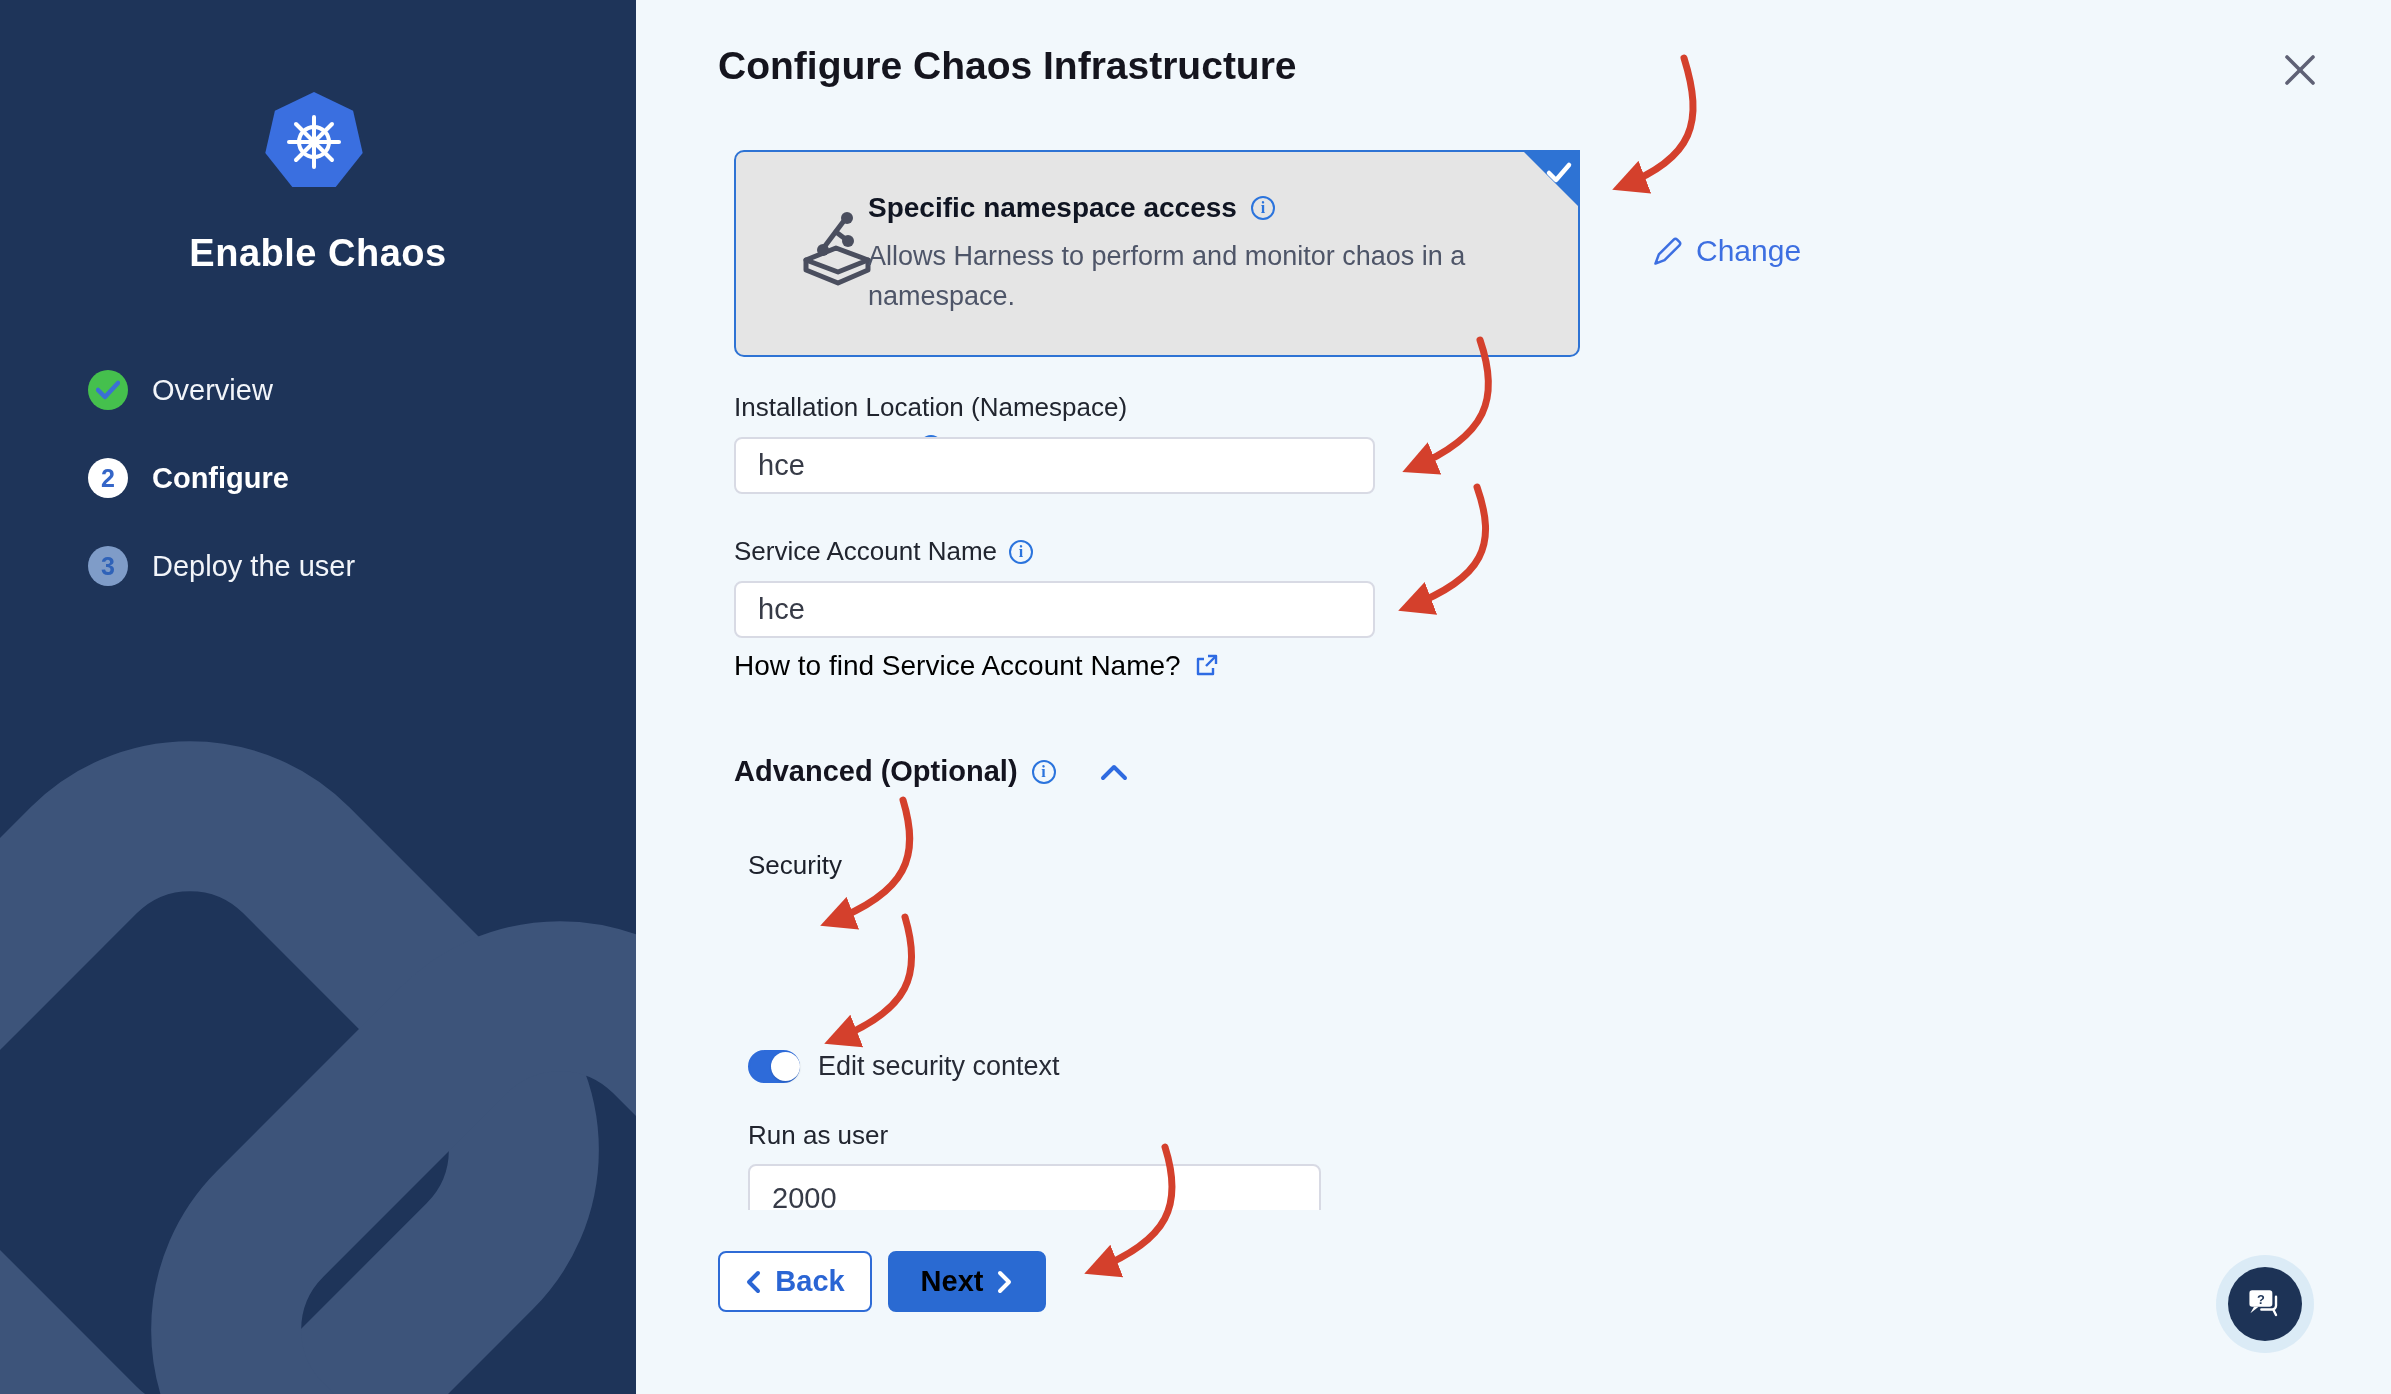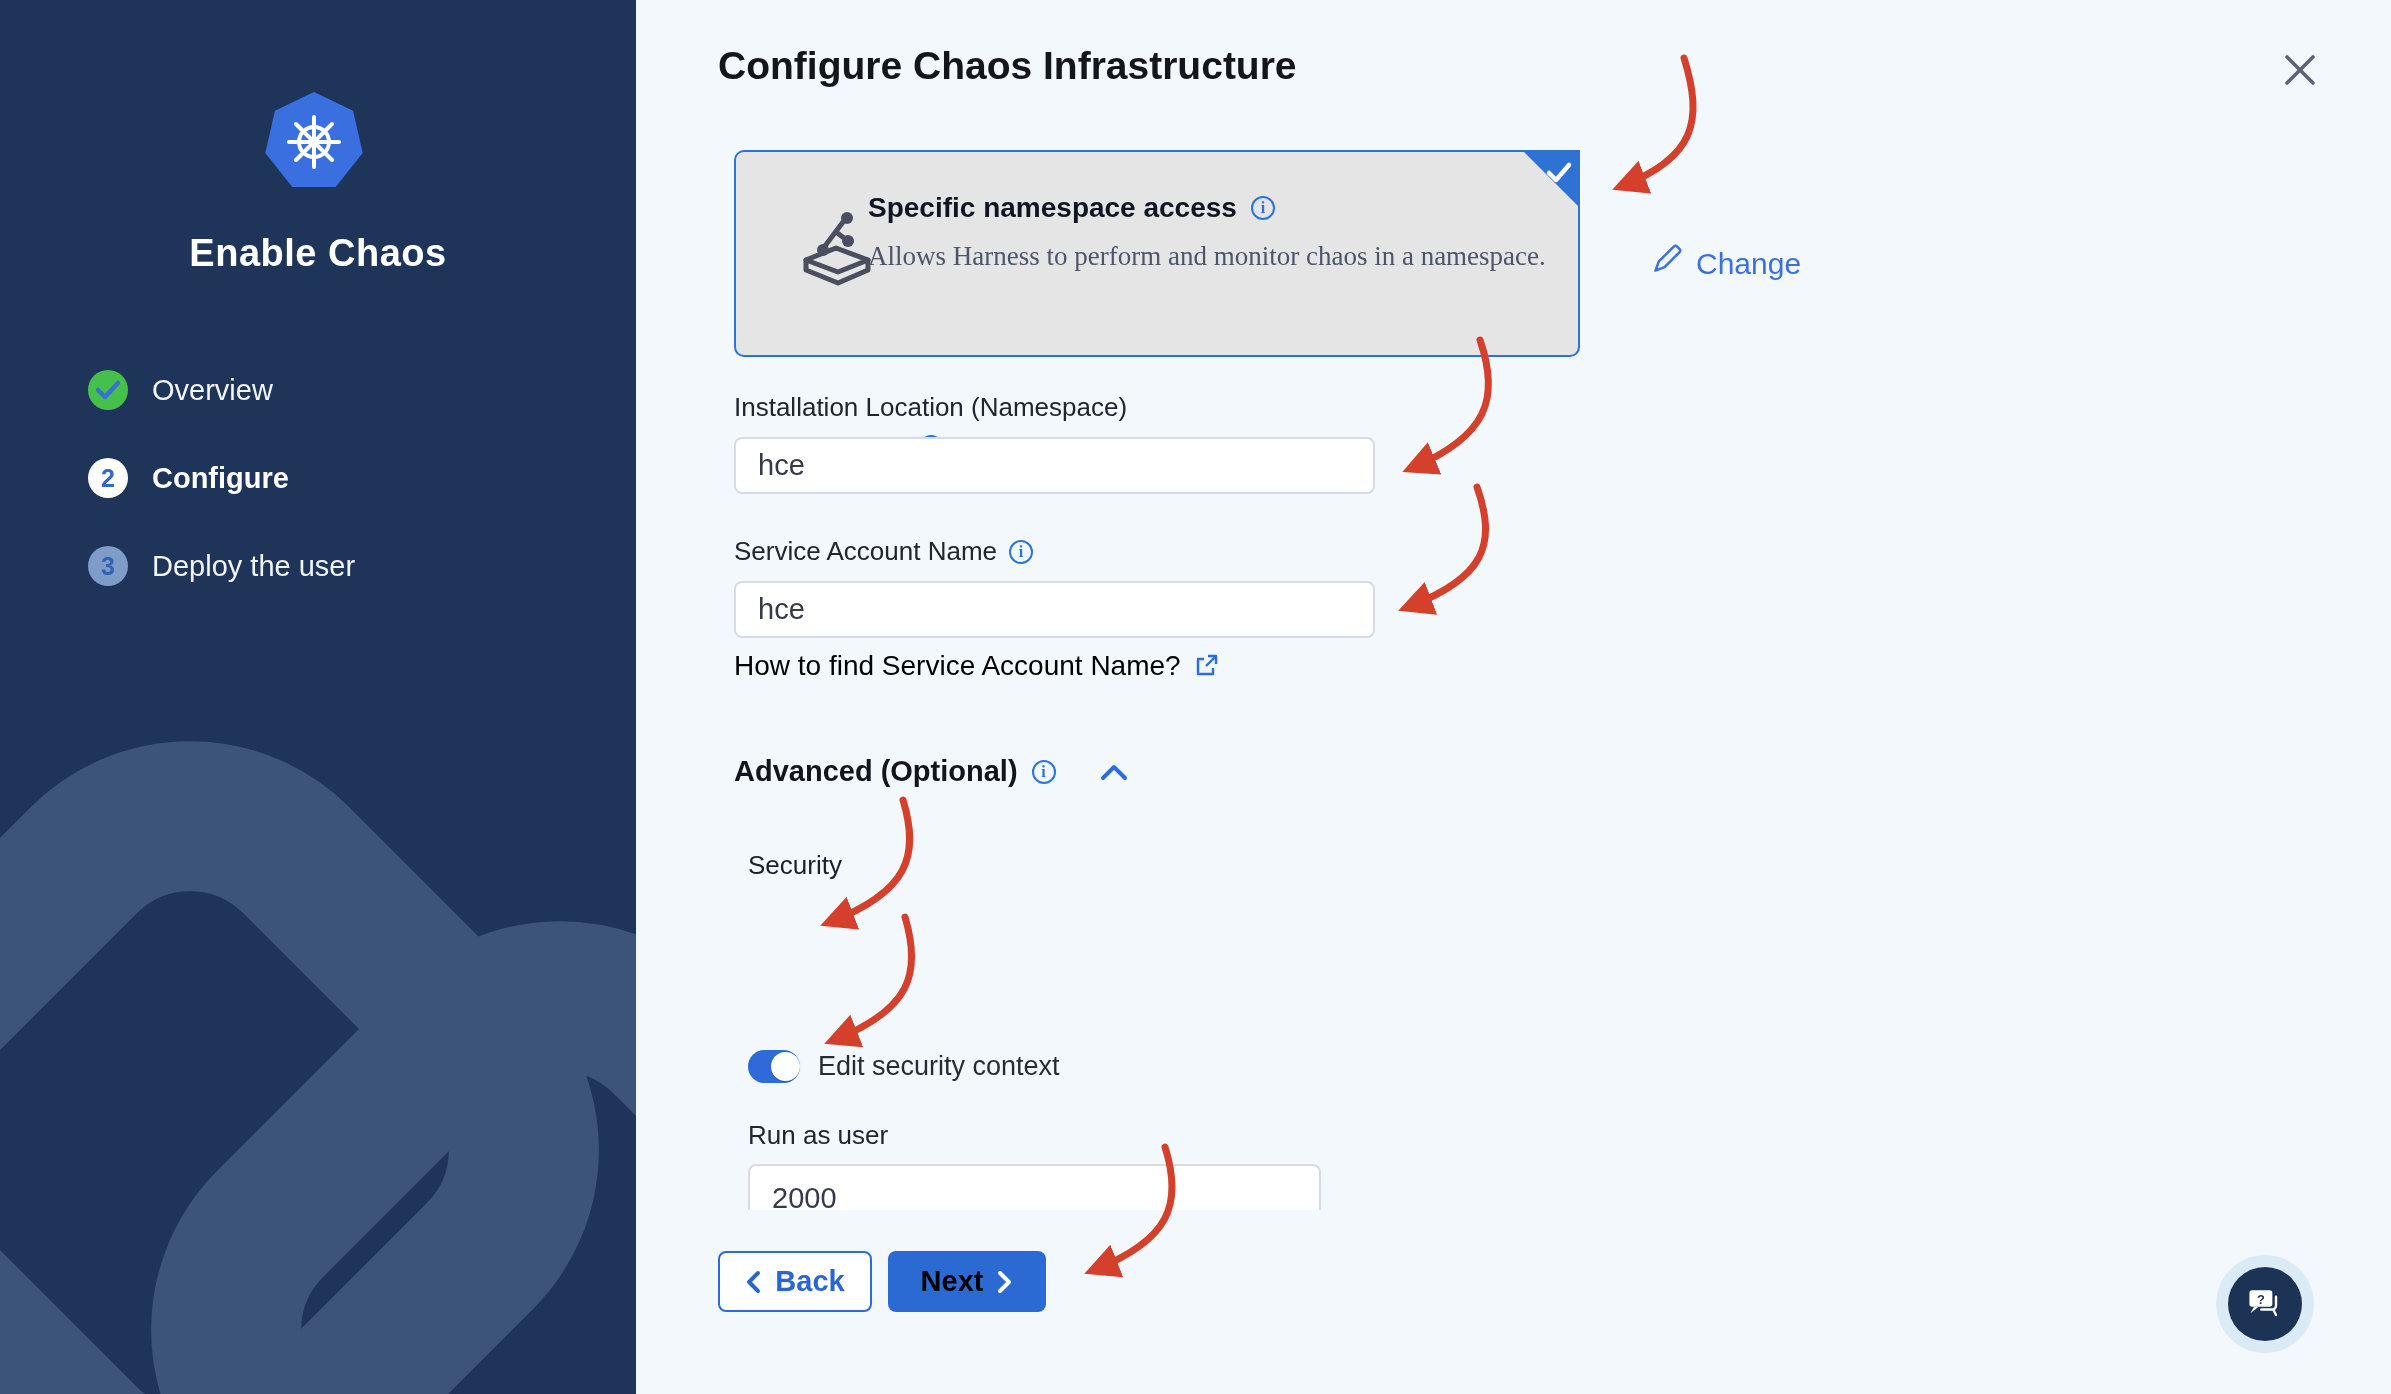--- a/index.html
+++ b/index.html
@@ -28,26 +28,26 @@
   .main { position:absolute; left:636px; top:0; right:0; bottom:0; }
   .dialog-title { position:absolute; left:82px; top:44px; font-size:39px; font-weight:700; color:#15151e; }
   .close-btn { position:absolute; left:1642px; top:48px; width:44px; height:44px; background:none; border:none; cursor:pointer;
                display:flex; align-items:center; justify-content:center; }
 
   .access-card { position:absolute; left:98px; top:150px; width:846px; height:207px; background:#e5e5e5;
                  border:2px solid #2e73d4; border-radius:10px; cursor:pointer; }
   .card-icon { position:absolute; left:62px; top:56px; }
   .card-title-row { position:absolute; left:132px; top:40px; display:flex; align-items:center; gap:14px; }
   .card-title { font-size:28px; font-weight:700; color:#101522; }
-  .card-desc { position:absolute; left:132px; top:84px; width:700px; font-size:27px; line-height:40px; color:#4e5568;font-family:Liberation Serif, serif; }
+  .card-desc { position:absolute; left:132px; top:84px; width:700px; font-size:27px; line-height:40px; color:#4e5568; }
   .card-corner { position:absolute; right:-2px; top:-2px; width:58px; height:58px; background:#2e73d4;
                  clip-path:polygon(0 0, 100% 0, 100% 100%); }
 
   .change-link { position:absolute; left:1016px; top:234px; display:flex; align-items:center; gap:12px; cursor:pointer; }
-  .change-label { font-size:30px; color:#3d6fe1; font-weight:500;margin-top:13px; }
+  .change-label { font-size:30px; color:#3d6fe1; font-weight:500; }
 
   .info-icon { display:inline-flex; width:24px; height:24px; border:2px solid #2b74dd; border-radius:50%;
                color:#2b74dd; font-size:16px; font-weight:700; align-items:center; justify-content:center;
                font-family:"Liberation Serif", serif; cursor:pointer; flex:none; }
 
   .field-label-row { position:absolute; display:flex; align-items:center; gap:12px; }
   .field-label { font-size:26px; color:#21252f; }
   .text-input { position:absolute; width:641px; height:57px; background:#ffffff; border:2px solid #d8dae4;
                 border-radius:8px; font-size:29px; color:#373b47; padding:0 22px;
                 font-family:"Liberation Sans", sans-serif; }

